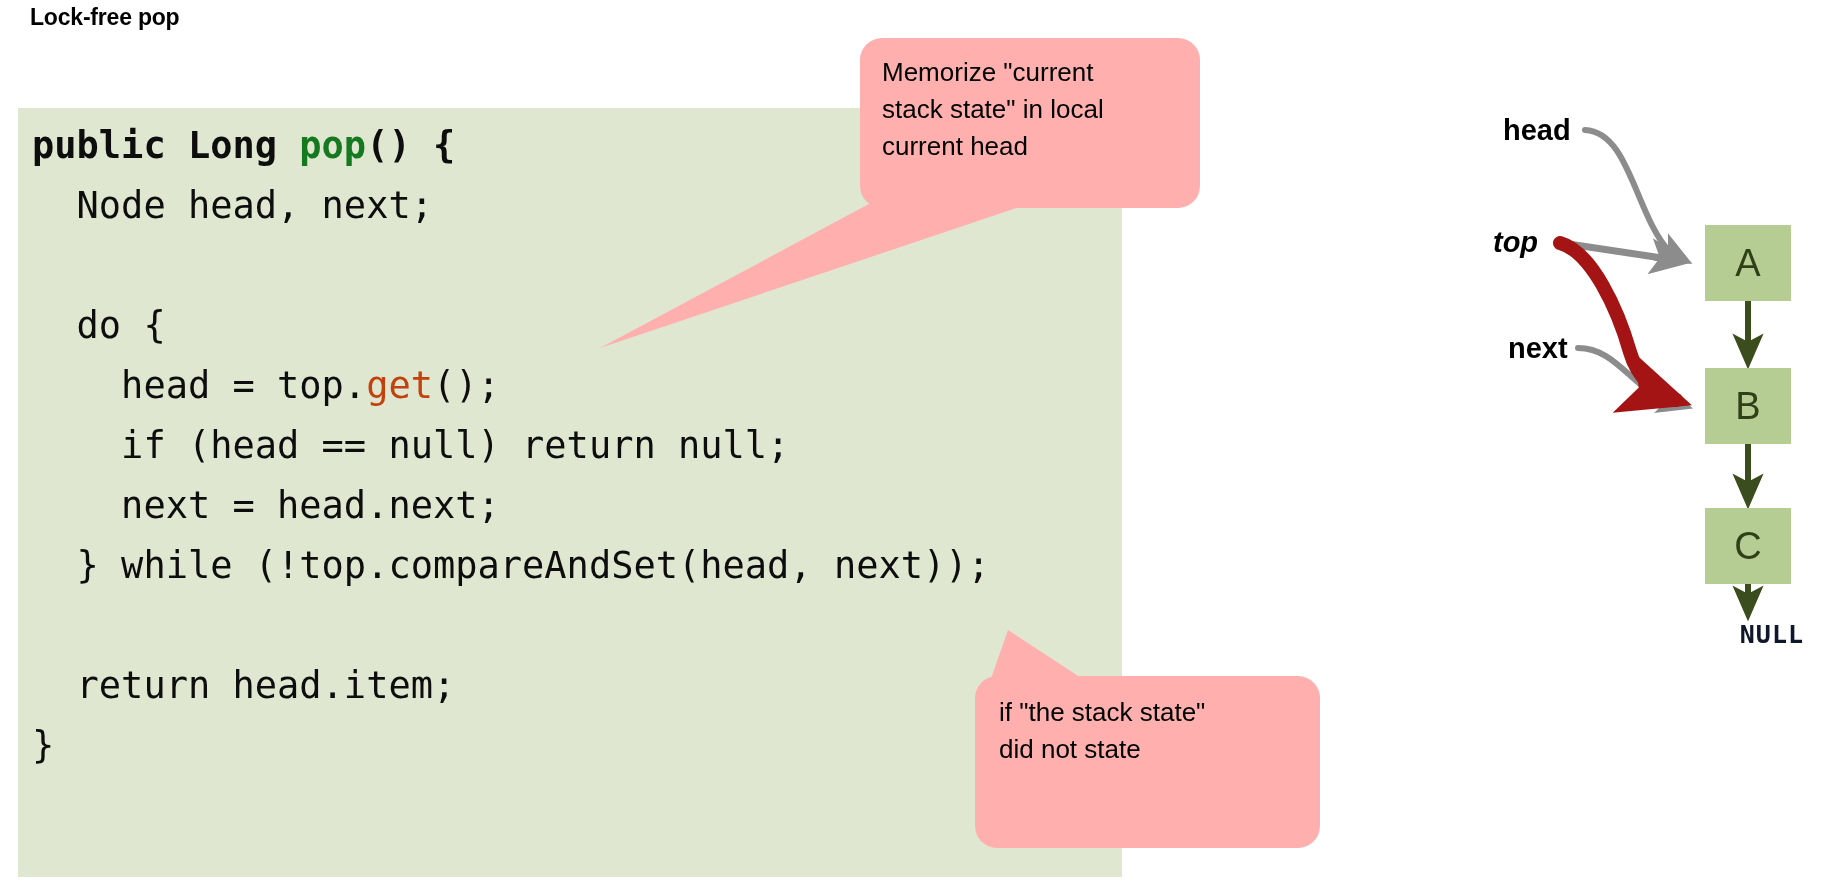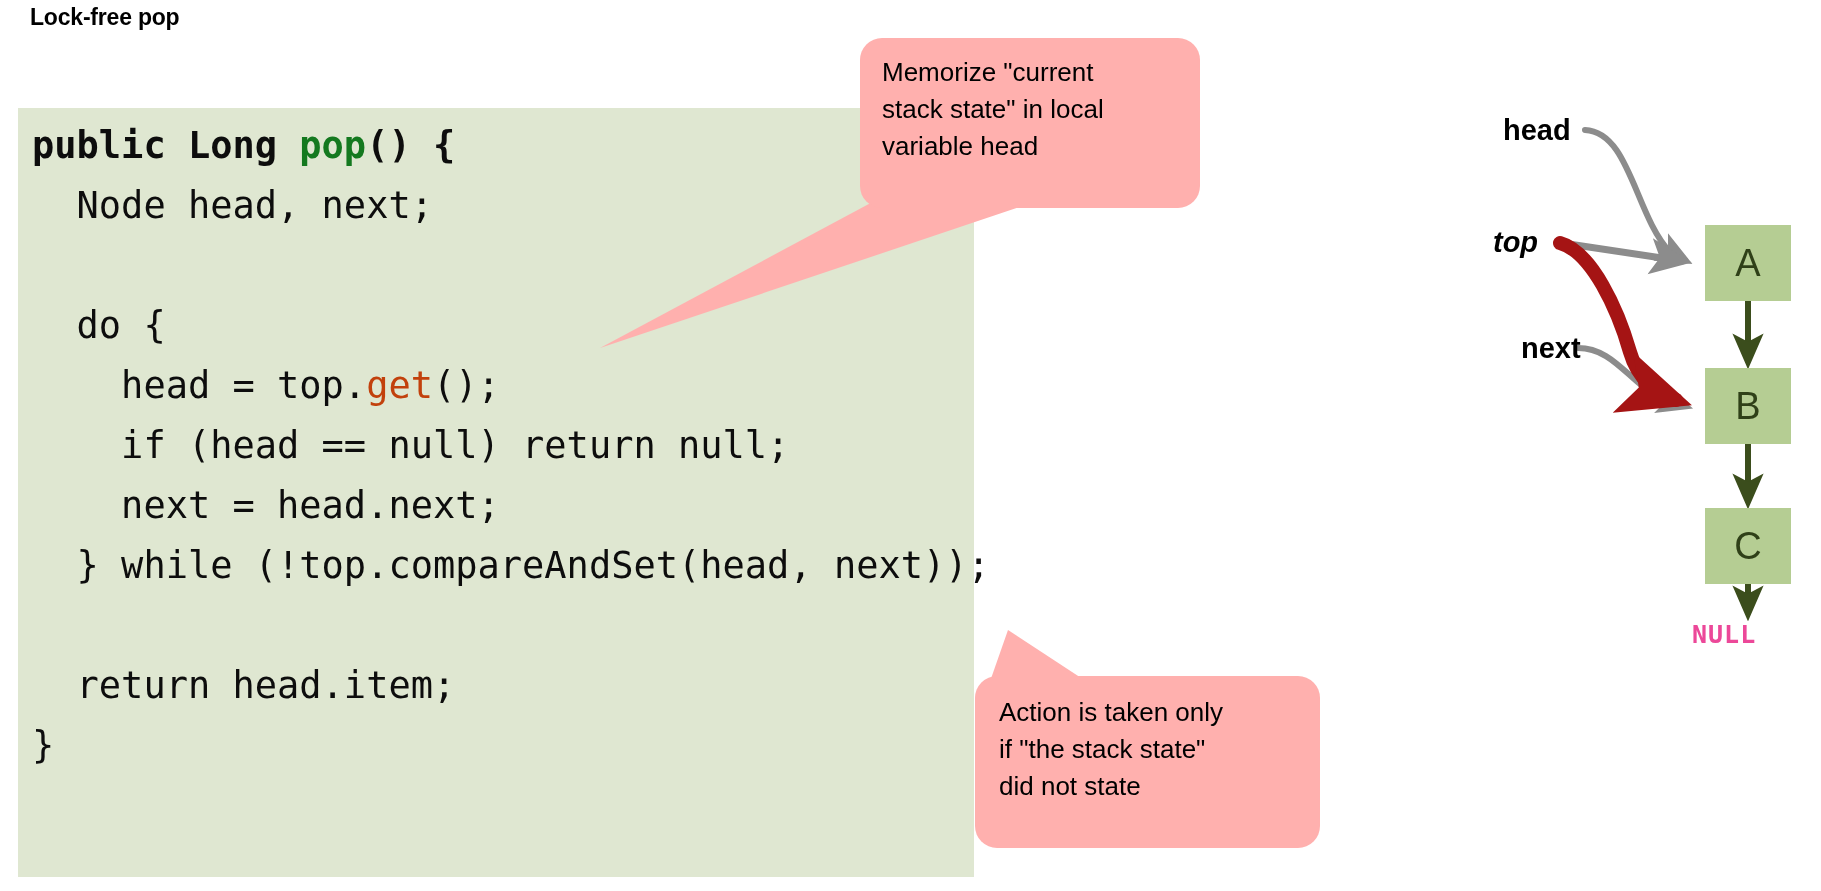--- a/index.html
+++ b/index.html
@@ -25,21 +25,21 @@
     color: #000000;
     letter-spacing: -0.2px;
     white-space: nowrap;
   }
 
   
   #code-block {
     position: absolute;
     left: 18px;
     top: 108px;
-    width: 956px;
+    width: 1104px;
     height: 769px;
     background: #dfe7d1;
   }
   #code-lines {
     position: absolute;
     left: 14px;
     top: 8px;
     font-family: "DejaVu Sans Mono", "Liberation Mono", monospace;
     font-size: 37px;
     line-height: 60px;
@@ -114,32 +114,32 @@
   .ptr-label {
     position: absolute;
     font-family: "Liberation Sans", sans-serif;
     font-weight: bold;
     font-size: 29px;
     color: #000000;
     white-space: nowrap;
   }
   #label-head { left: 23px; top: 34px; }
   #label-top  { left: 13px; top: 146px; font-style: italic; }
-  #label-next { left: 41px; top: 252px; text-align: right; }
+  #label-next { left: 28px; top: 252px; text-align: right; }
 
   #label-null {
     position: absolute;
     left: 212px;
     top: 540px;
     width: 112px;
-    text-align: left;
+    text-align: right;
     font-family: "DejaVu Sans Mono", "Liberation Mono", monospace;
     font-weight: bold;
     font-size: 25px;
-    color: #ec4899;
+    color: #0f172a;
     letter-spacing: 1px;
   }
 
   #diagram-svg {
     position: absolute;
     left: 0;
     top: 0;
     width: 341px;
     height: 700px;
   }
@@ -152,28 +152,27 @@
 <div id="code-block">
   <div id="code-lines"><div class="code-line"><span class="kw-bold">public Long </span><span class="fn-green-bold">pop</span><span class="kw-bold">() {</span></div><div class="code-line"><span>  Node head, next;</span></div><div class="code-line">&nbsp;</div><div class="code-line"><span>  do {</span></div><div class="code-line"><span>    head = top.</span><span class="fn-green">get</span><span>();</span></div><div class="code-line"><span>    if (head == null) return null;</span></div><div class="code-line"><span>    next = head.next;</span></div><div class="code-line"><span>  } while (!top.compareAndSet(head, next));</span></div><div class="code-line">&nbsp;</div><div class="code-line"><span>  return head.item;</span></div><div class="code-line"><span>}</span></div></div>
 </div>
 
 <svg id="tail-memorize" class="callout-tail" viewBox="0 0 520 210">
   <polygon points="300,48 520,30 20,198" fill="#ffb0ae"></polygon>
 </svg>
 <div id="callout-memorize" class="callout">
   <div class="callout-line">Memorize "current</div>
   <div class="callout-line">stack state" in local</div>
-  <div class="callout-line">variable head</div>
+  <div class="callout-line">current head</div>
 </div>
 
 <svg id="tail-action" class="callout-tail" viewBox="0 0 400 130">
   <polygon points="48,30 170,110 20,110" fill="#ffb0ae"></polygon>
 </svg>
 <div id="callout-action" class="callout">
-  <div class="callout-line">Action is taken only</div>
   <div class="callout-line">if "the stack state"</div>
   <div class="callout-line">did not state</div>
 </div>
 
 <div id="diagram">
 
   <svg id="diagram-svg" viewBox="0 0 341 700">
     <defs>
       <marker id="arrow-gray" markerWidth="6" markerHeight="6" refX="4.6" refY="3" orient="auto">
         <path d="M0,0.4 L6,3 L0,5.6 L1.4,3 Z" fill="#8c8c8c"></path>

